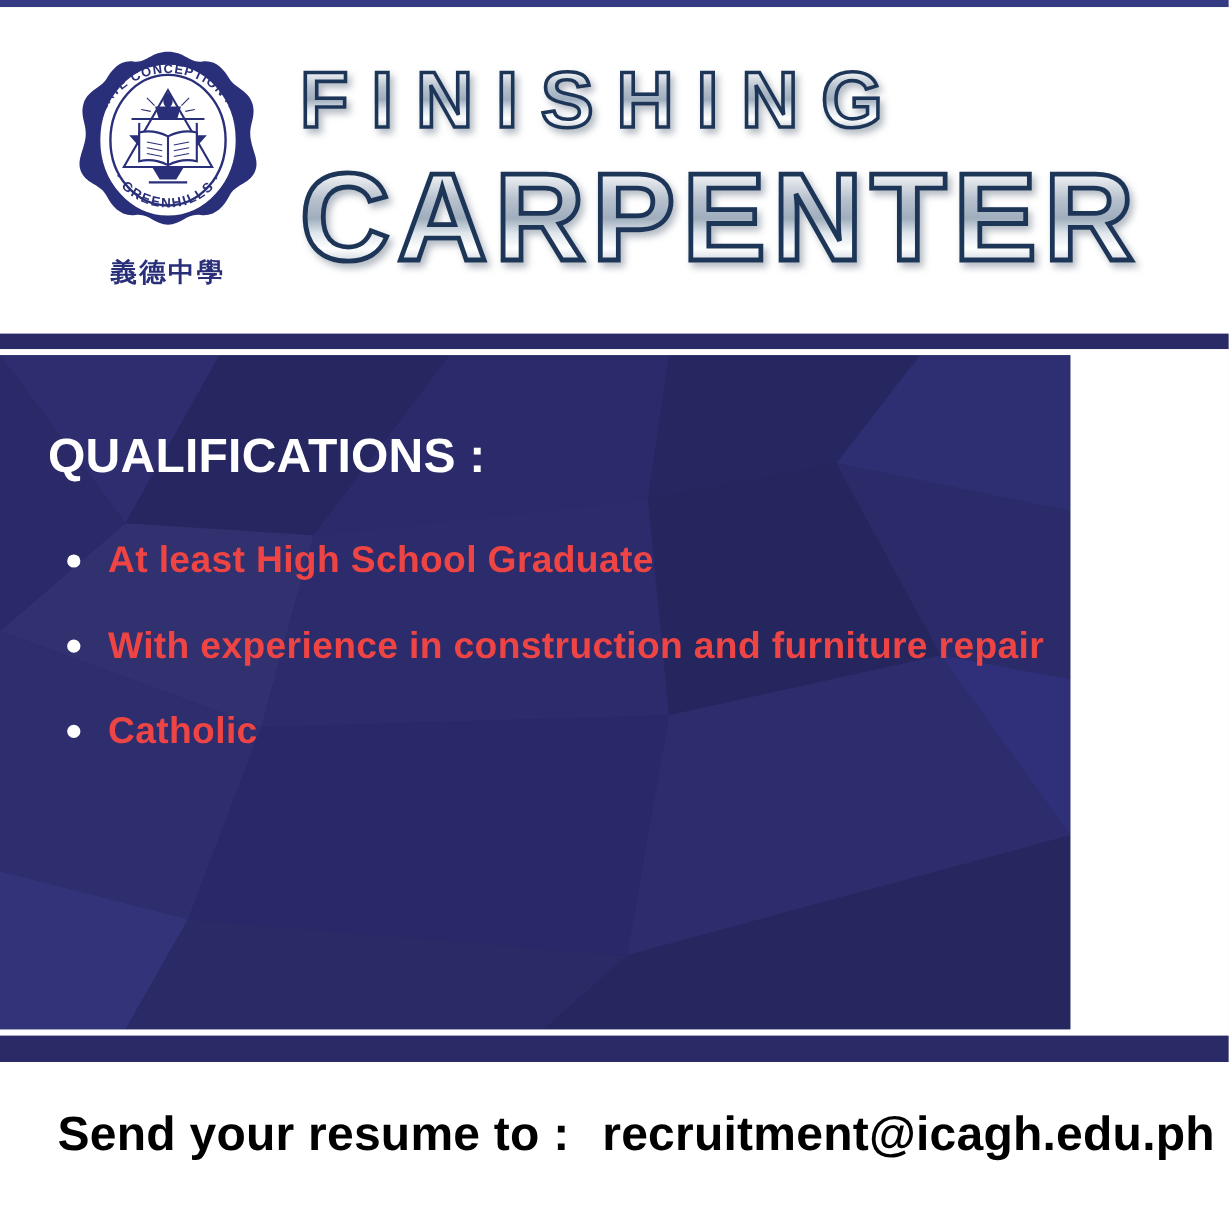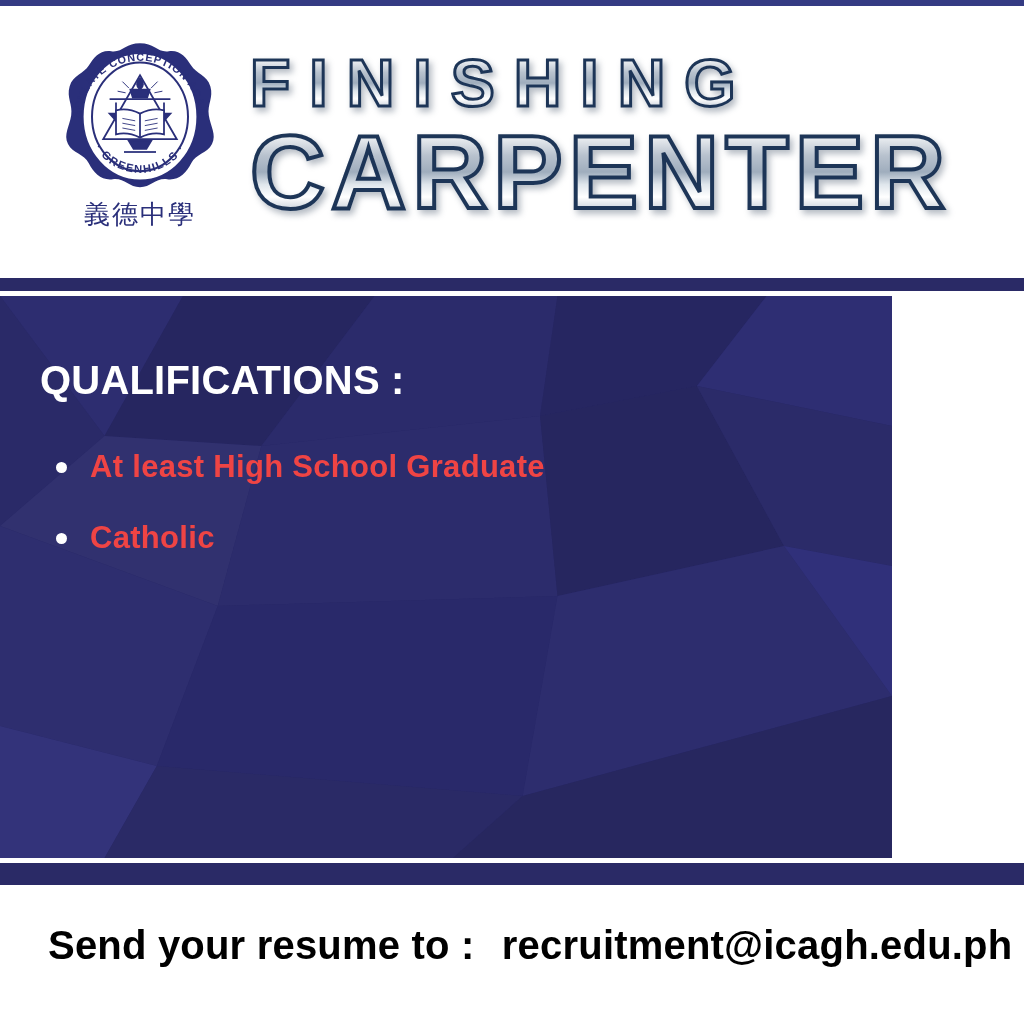--- a/index.html
+++ b/index.html
@@ -42,24 +42,24 @@
     position: absolute;
     left: 44px;
     top: 34px;
     width: 192px;
     text-align: center;
   }
 
   .logo-seal { display: block; width: 160px; height: 160px; margin: 0 auto; }
 
   .logo-chinese {
-    margin-top: 0;
+    margin-top: 16px;
     font-family: "DejaVu Sans", sans-serif;
-    font-size: 26px;
-    font-weight: 400;
+    font-size: 22px;
+    font-weight: 700;
     color: #2a2f7a;
     letter-spacing: 2px;
     line-height: 1.1;
   }
 
   
   .title-block {
     position: absolute;
     left: 250px;
     top: 44px;
@@ -90,21 +90,21 @@
 
   .title-top {
     font-size: 66px;
     letter-spacing: 19px;
     -webkit-text-stroke-width: 3px;
   }
 
   .title-main {
     font-size: 104px;
     letter-spacing: 6px;
-    margin-top: 4px;
+    margin-top: 14px;
     -webkit-text-stroke-width: 4px;
   }
 
   
   .band-upper {
     position: absolute;
     top: 278px; left: 0;
     width: 1024px;
     height: 13px;
     background: #2a2a66;
@@ -343,20 +343,24 @@
     <div class="panel-content">
       <div class="qual-heading">QUALIFICATIONS :</div>
 
       <ul class="qual-list">
         <li class="qual-item">
           <span class="dot"></span>
           <span>At least High School Graduate</span>
         </li>
         <li class="qual-item">
           <span class="dot"></span>
+          <span>With experience in construction and furniture repair</span>
+        </li>
+        <li class="qual-item">
+          <span class="dot"></span>
           <span>Catholic</span>
         </li>
       </ul>
     </div>
   </div>
 
   <div class="band-hairline-lower"></div>
   <div class="band-lower"></div>
 
   <div class="footer">

